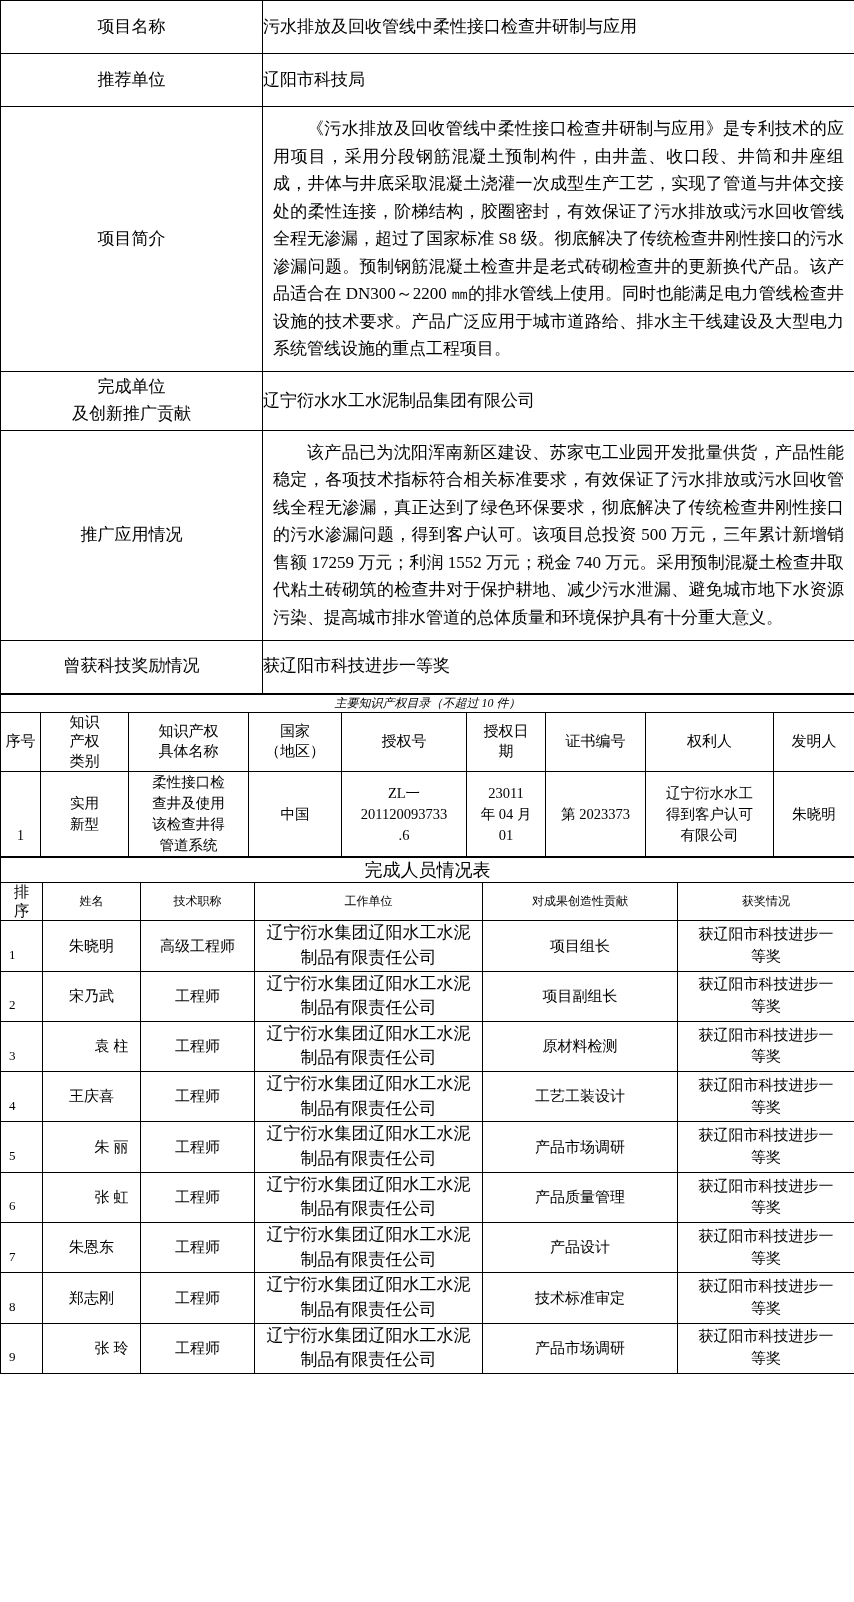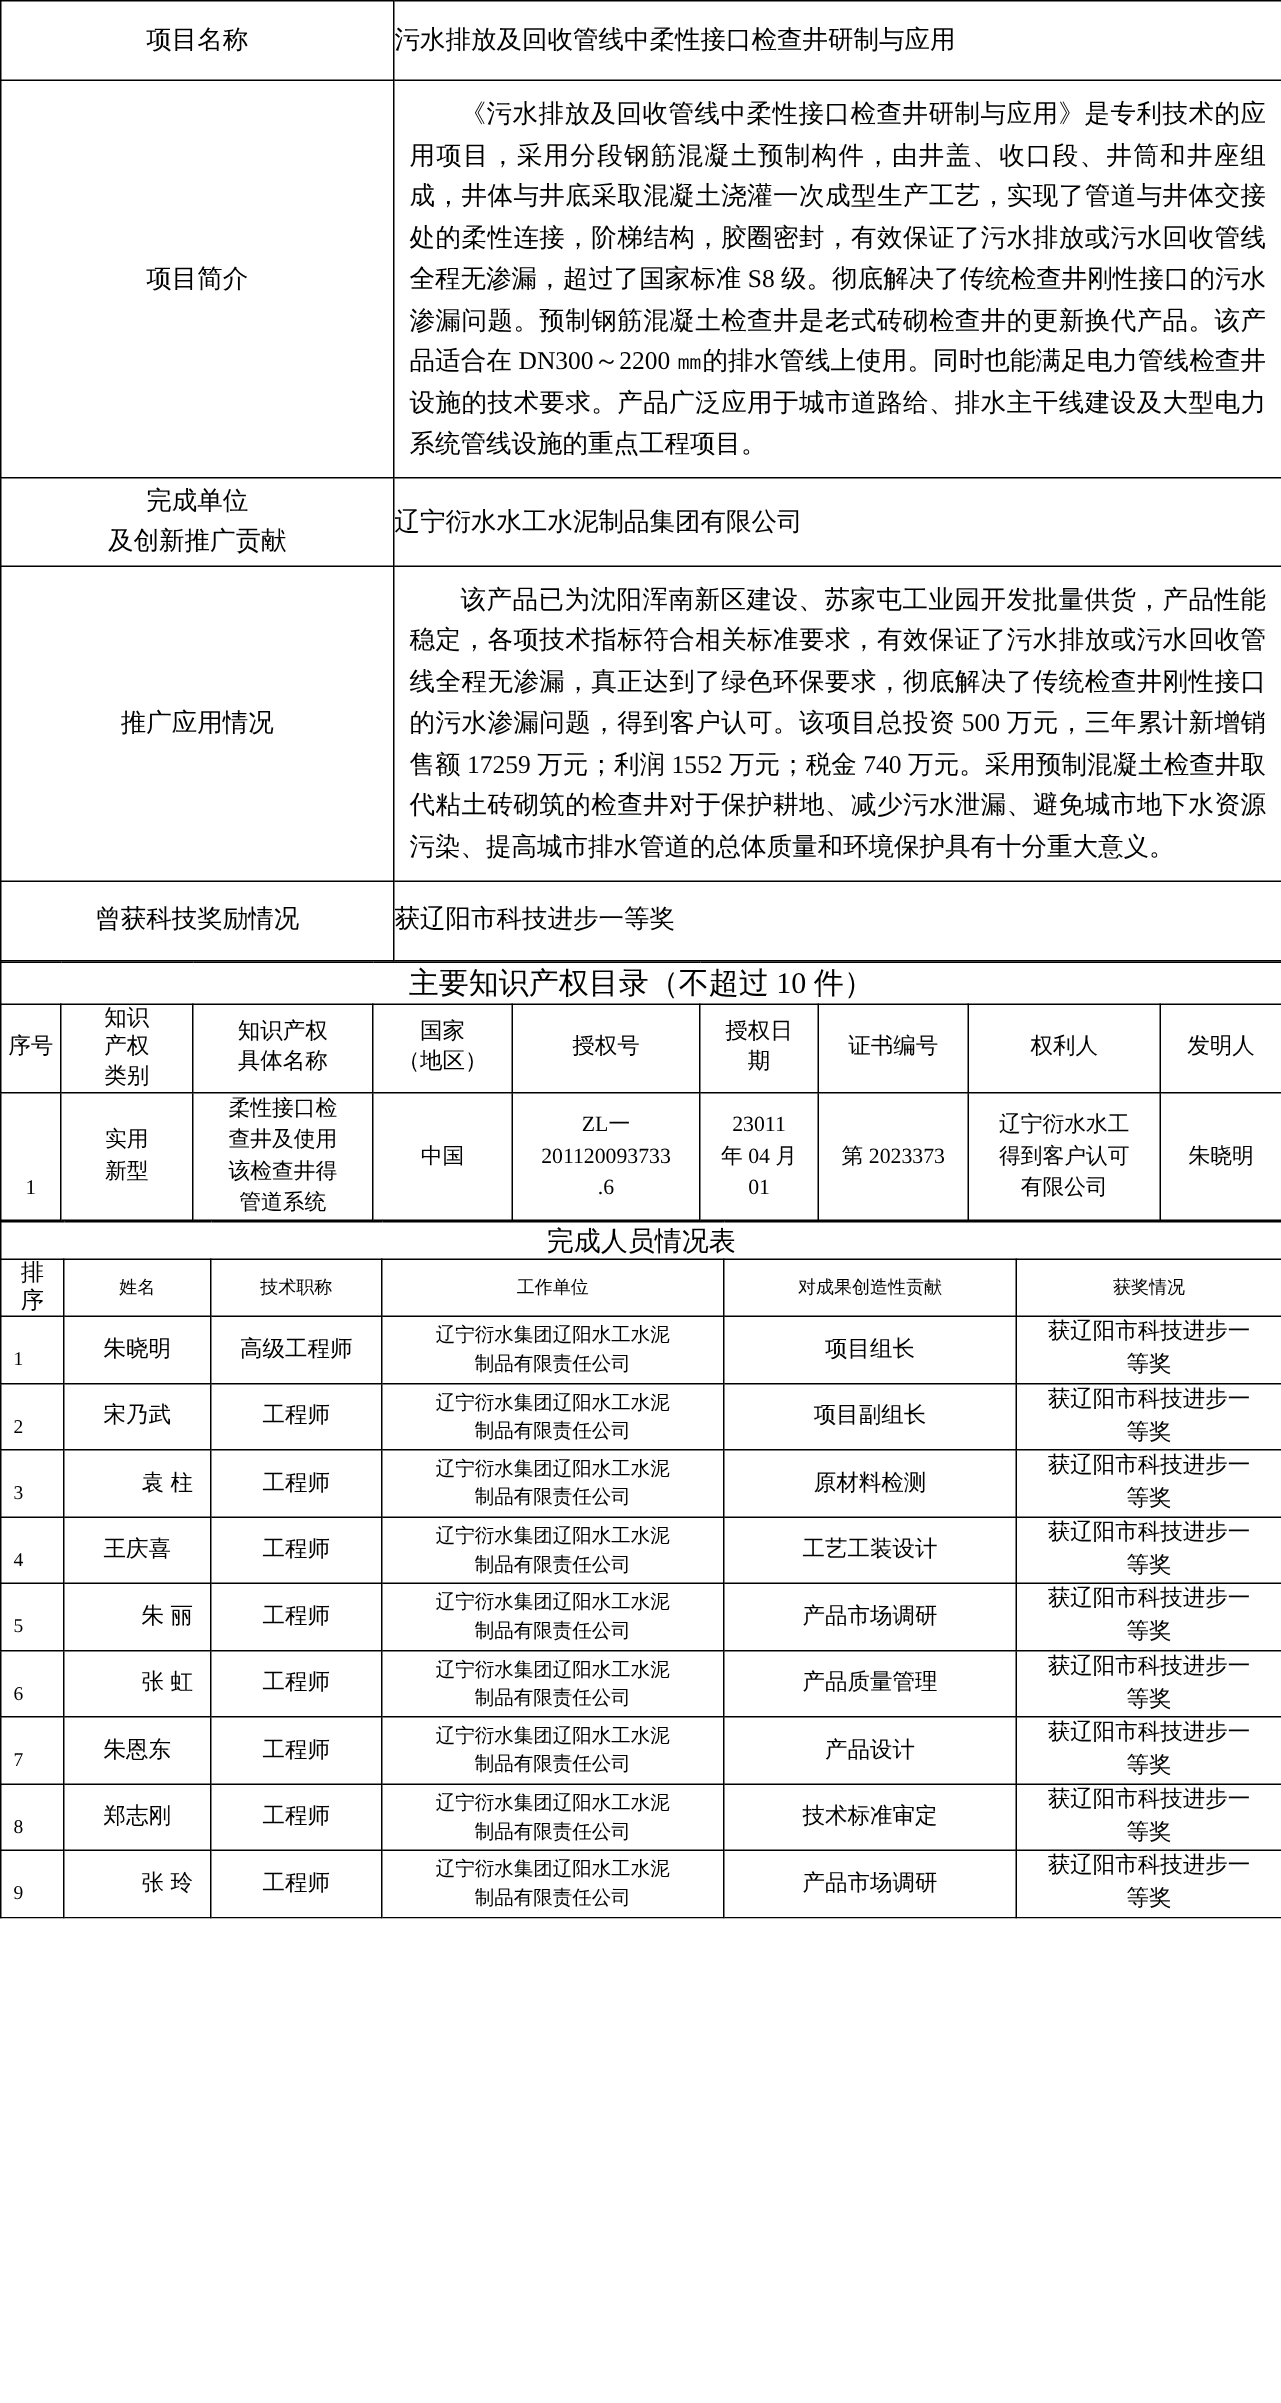--- a/index.html
+++ b/index.html
@@ -45,22 +45,23 @@
     text-justify: inter-ideograph;
     font-size: 17px;
     line-height: 1.62;
     text-indent: 2em;
     padding: 8px 10px 8px 10px;
     margin: 0;
   }
   
   .section-title {
     text-align: center;
-    font-size: 20px;
+    font-size: 12px;
     padding: 13px 4px;
+    font-style: italic;
   }
   .section-title-bold {
     text-align: center;
     font-size: 18px;
     font-weight: bold;
     font-family: "Liberation Sans", "DejaVu Sans", sans-serif;
     padding: 9px 4px;
   }
   
   .ip-head td {
@@ -100,21 +101,21 @@
   }
   .pp-body td.rank {
     font-size: 13px;
     vertical-align: bottom;
     padding-bottom: 6px;
     text-align: left;
     padding-left: 8px;
   }
   .pp-body td.unit {
     line-height: 1.45;
-    font-size: 13px;
+    font-size: 17px;
   }
   .pp-body td.award {
     line-height: 1.45;
     font-size: 15px;
   }
   .name-sp {
     letter-spacing: 0.28em;
     padding-left: 0.28em;
     margin-left: 40px;
   }
@@ -125,20 +126,24 @@
 <div class="page">
   <table class="doc">
     <colgroup>
       <col style="width:262px">
       <col style="width:592px">
     </colgroup>
     <tbody>
       <tr>
         <td class="label-cell">项目名称</td>
         <td class="value-cell" style="height:52px">污水排放及回收管线中柔性接口检查井研制与应用</td>
+      </tr>
+      <tr>
+        <td class="label-cell">推荐单位</td>
+        <td class="value-cell" style="height:52px">辽阳市科技局</td>
       </tr>
       <tr>
         <td class="label-cell">项目简介</td>
         <td>
           <p class="para">《污水排放及回收管线中柔性接口检查井研制与应用》是专利技术的应用项目，采用分段钢筋混凝土预制构件，由井盖、收口段、井筒和井座组成，井体与井底采取混凝土浇灌一次成型生产工艺，实现了管道与井体交接处的柔性连接，阶梯结构，胶圈密封，有效保证了污水排放或污水回收管线全程无渗漏，超过了国家标准 S8 级。彻底解决了传统检查井刚性接口的污水渗漏问题。预制钢筋混凝土检查井是老式砖砌检查井的更新换代产品。该产品适合在 DN300～2200 ㎜的排水管线上使用。同时也能满足电力管线检查井设施的技术要求。产品广泛应用于城市道路给、排水主干线建设及大型电力系统管线设施的重点工程项目。</p>
         </td>
       </tr>
       <tr>
         <td class="label-cell">
           <div>完成单位</div>

